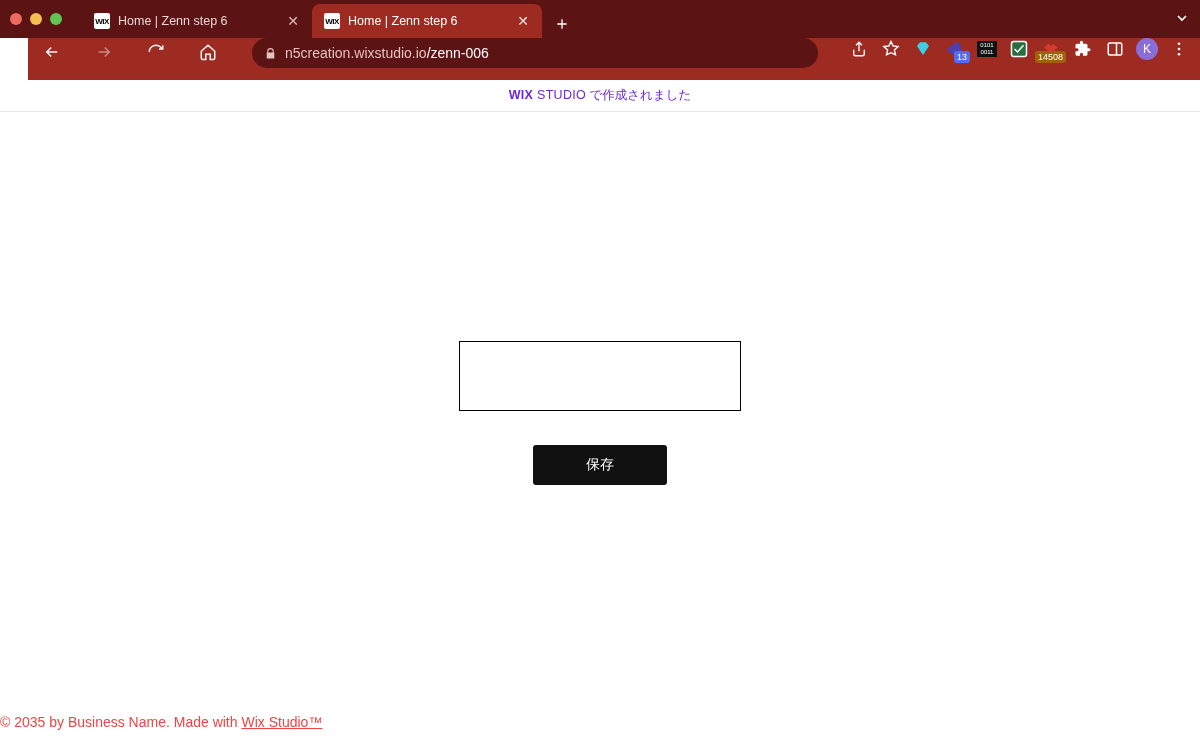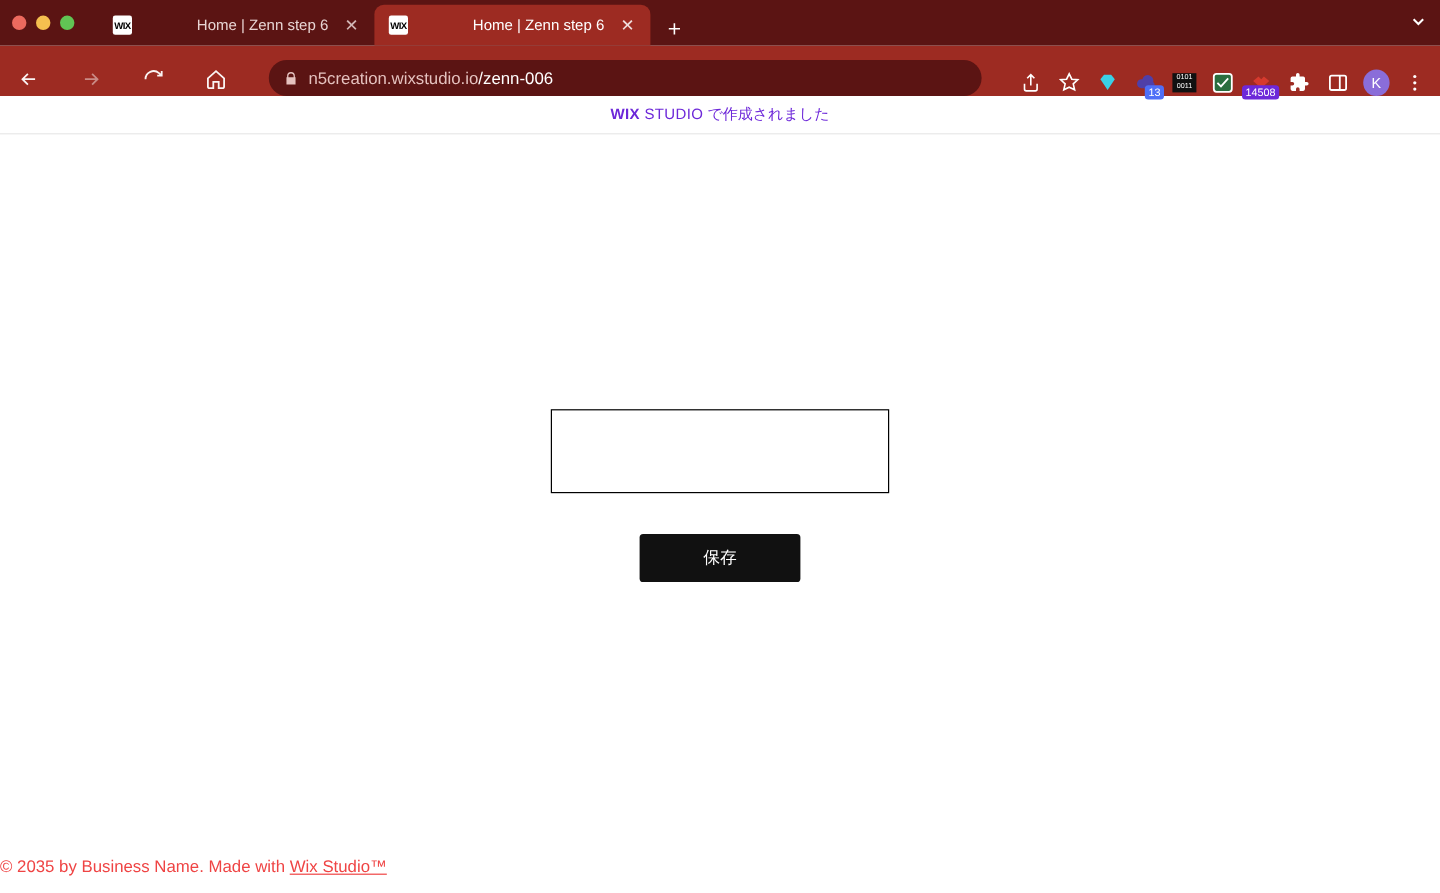--- a/index.html
+++ b/index.html
@@ -10,40 +10,40 @@
     .traffic-lights { display: flex; gap: 8px; align-items: center; margin-right: 20px; }
     .tl { width: 12px; height: 12px; border-radius: 50%; }
     .tl-red { background: #ed6a5e; }
     .tl-yel { background: #f5bf4f; }
     .tl-grn { background: #61c554; }
 
     .tabs { display: flex; align-items: flex-end; height: 38px; }
     .tab { display: flex; align-items: center; height: 34px; padding: 0 12px; min-width: 230px; max-width: 237px; color: #e8d5d4; font-size: 12.5px; gap: 8px; border-radius: 8px 8px 0 0; position: relative; }
     .tab.active { background: #9d2b22; color: #fff; }
     .tab .favicon { width: 16px; height: 16px; background: #fff; color: #000; font-size: 8px; font-weight: 700; display: inline-flex; align-items: center; justify-content: center; border-radius: 2px; letter-spacing: -0.5px; }
-    .tab .title { flex: 1; overflow: hidden; white-space: nowrap; text-overflow: ellipsis; margin-left: 46px; }
+    .tab .title { flex: 1; overflow: hidden; white-space: nowrap; text-overflow: ellipsis; }
     .tab .close { width: 14px; height: 14px; display: inline-flex; align-items: center; justify-content: center; font-size: 14px; opacity: 0.85; }
     .new-tab { color: #fff; width: 28px; height: 28px; display: inline-flex; align-items: center; justify-content: center; font-size: 16px; margin-left: 6px; }
     .tabs-caret { position: absolute; right: 10px; color: #fff; font-size: 14px; }
 
-    .toolbar { background: #9d2b22; height: 42px; display: flex; align-items: flex-end; padding: 0 10px; gap: 24px; }
+    .toolbar { background: #9d2b22; height: 42px; display: flex; align-items: flex-start; padding: 0 10px; gap: 24px; margin-left: 28px; }
     .nav-btn { width: 28px; height: 28px; display: inline-flex; align-items: center; justify-content: center; color: #fff; opacity: 0.95; }
     .nav-btn.dim { opacity: 0.45; }
     .nav-btn svg { width: 18px; height: 18px; }
 
     .address-bar { flex: 1; background: #5b1413; height: 30px; border-radius: 15px; display: flex; align-items: center; padding: 0 12px; gap: 8px; margin: 0 6px; }
     .address-bar .lock { color: #e5c2bf; }
     .address-bar .lock svg { width: 13px; height: 13px; display: block; }
     .url { font-size: 14px; color: #e5c2bf; }
     .url .path { color: #fff; }
 
     .toolbar-right { display: flex; align-items: center; gap: 10px; }
     .ext-icon { width: 22px; height: 22px; display: inline-flex; align-items: center; justify-content: center; color: #fff; position: relative; }
     .ext-icon svg { width: 18px; height: 18px; }
-    .ext-badge { position: absolute; right: -4px; bottom: -3px; background: #6d28d9; color: #fff; font-size: 9px; padding: 0 3px; border-radius: 3px; line-height: 12px; }
+    .ext-badge { position: absolute; right: -4px; bottom: -3px; background: #a16207; color: #fff; font-size: 9px; padding: 0 3px; border-radius: 3px; line-height: 12px; }
     .ext-badge.blue { background: #4f6ef7; }
     .binary-box { background: #111; color: #fff; font-size: 6px; line-height: 7px; padding: 1px 2px; width: 20px; text-align: center; }
     .avatar { width: 22px; height: 22px; border-radius: 50%; background: #8a6dd9; color: #fff; font-size: 12px; display: inline-flex; align-items: center; justify-content: center; }
 
     
     .page { height: calc(744px - 80px); display: flex; flex-direction: column; background: #fff; }
 
     .banner { background: #fff; border-bottom: 1px solid #e8e8e8; height: 32px; display: flex; align-items: center; justify-content: center; font-size: 12.5px; color: #6d28d9; width: 100%; }
     .banner .brand { font-weight: 700; letter-spacing: 0.3px; }
     .banner .brand .studio { font-weight: 400; }

